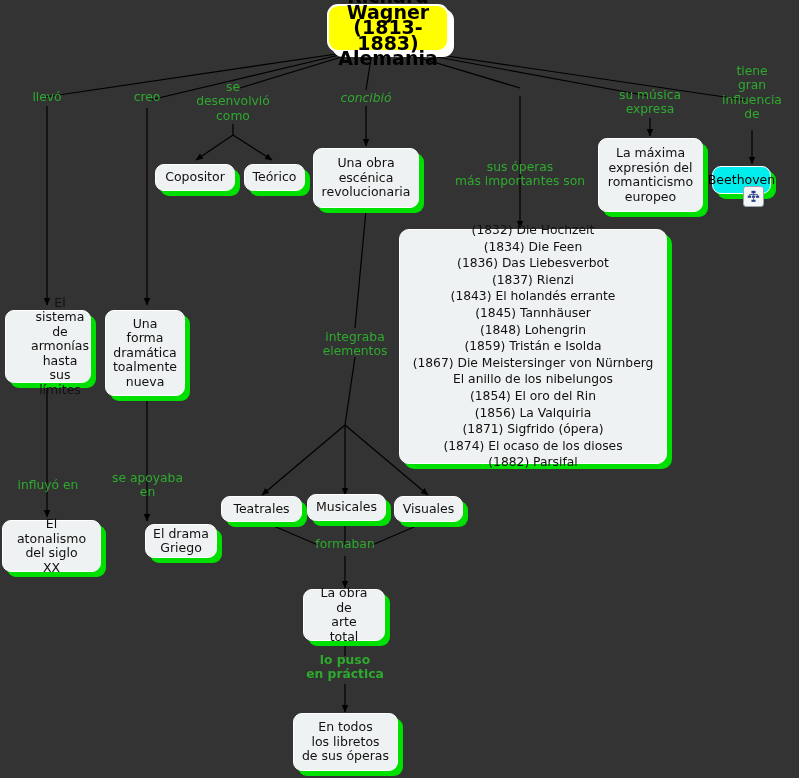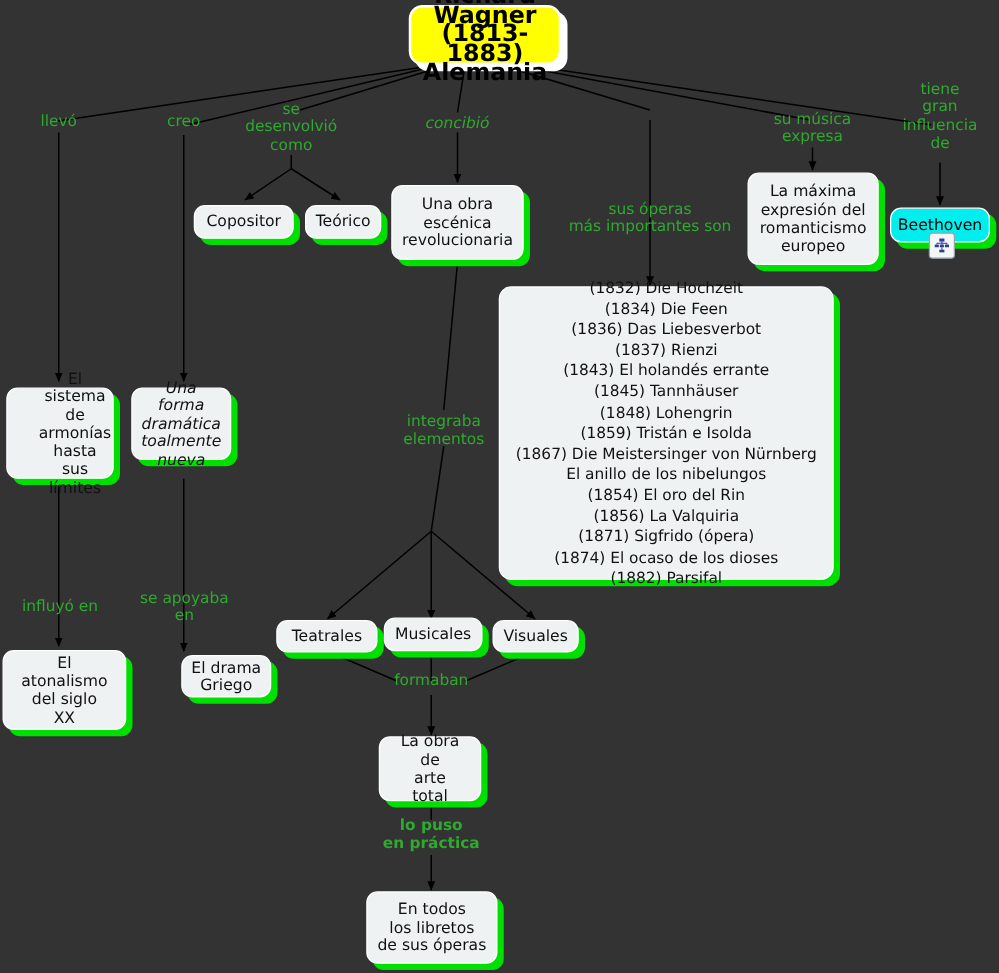--- a/index.html
+++ b/index.html
@@ -159,46 +159,46 @@
 
   <div class="node" style="left:155px;top:164px;width:80px;height:27px;">Copositor</div>
   <div class="node" style="left:244px;top:164px;width:61px;height:27px;">Teórico</div>
   <div class="node" style="left:313px;top:148px;width:106px;height:60px;">Una obra
 escénica
 revolucionaria</div>
   <div class="node" style="left:598px;top:138px;width:105px;height:74px;">La máxima
 expresión del
 romanticismo
 europeo</div>
-  <div class="node accent" style="left:712px;top:166px;width:80px;height:28px;">Beethoven</div>
+  <div class="node accent" style="left:712px;top:166px;width:59px;height:28px;">Beethoven</div>
 
   <div class="cmap-icon" style="left:743px;top:186px;">
     <svg width="13" height="13" viewBox="0 0 16 16">
       <rect x="5.5" y="1" width="5" height="3" fill="#2b3f8c"></rect>
       <rect x="1" y="7" width="4" height="2.6" fill="#2b3f8c"></rect>
       <rect x="6" y="7" width="4" height="2.6" fill="#2b3f8c"></rect>
       <rect x="11" y="7" width="4" height="2.6" fill="#2b3f8c"></rect>
       <rect x="5.5" y="12" width="5" height="2.6" fill="#2b3f8c"></rect>
       <g stroke="#2b3f8c" stroke-width="1" fill="none">
         <path d="M8,4 L8,7"></path>
         <path d="M3,5.6 L3,7 M13,5.6 L13,7 M3,5.6 L13,5.6"></path>
         <path d="M8,9.6 L8,12"></path>
       </g>
     </svg>
   </div>
 
   <div class="node" style="left:5px;top:310px;width:86px;height:73px;padding-left:31px;">El sistema
 de armonías
 hasta sus
 límites</div>
-  <div class="node" style="left:105px;top:310px;width:80px;height:58px;font-style:italic;">Una forma
+  <div class="node" style="left:105px;top:310px;width:80px;height:86px;">Una forma
 dramática
 toalmente
 nueva</div>
-  <div class="node" style="left:2px;top:520px;width:99px;height:64px;">El atonalismo
+  <div class="node" style="left:2px;top:520px;width:99px;height:52px;">El atonalismo
 del siglo
 XX</div>
   <div class="node" style="left:111px;top:524px;width:72px;height:34px;margin-left:34px;">El drama
 Griego</div>
 
   <div class="node operas" style="left:399px;top:229px;width:268px;height:235px;">(1832) Die Hochzeit
 (1834) Die Feen
 (1836) Das Liebesverbot
 (1837) Rienzi
 (1843) El holandés errante

